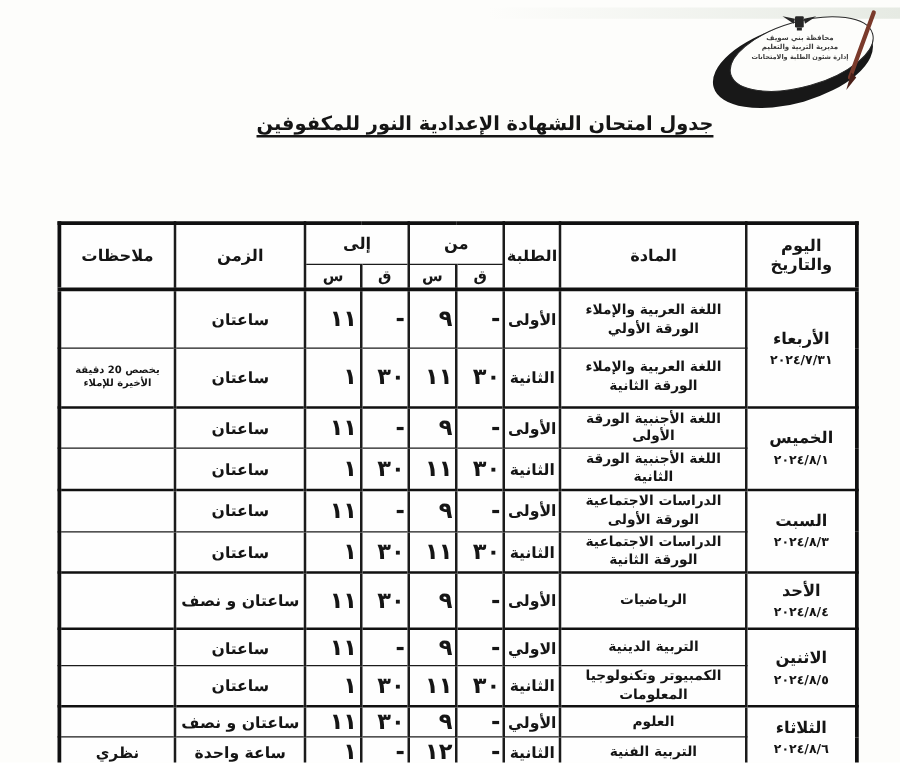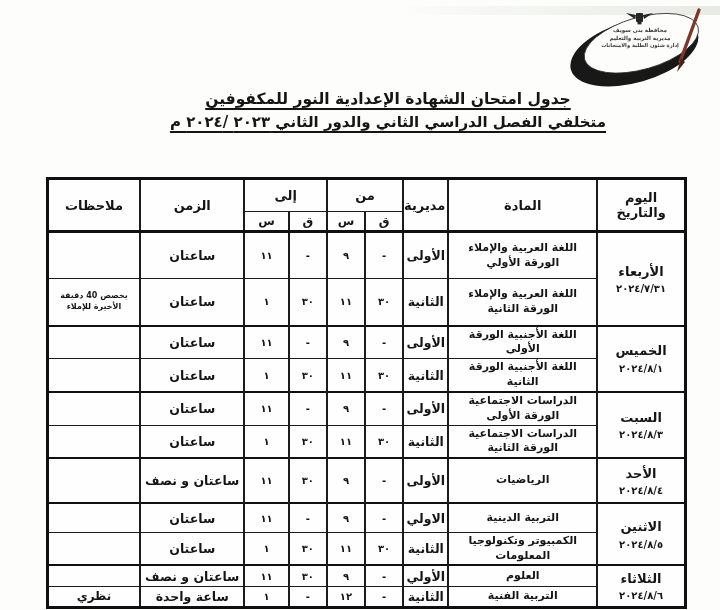--- a/index.html
+++ b/index.html
@@ -49,21 +49,21 @@
     font-weight:bold; padding:1px 2px;
     overflow:hidden;
   }
   .schedule thead th{ font-size:13px; }
   .schedule thead tr.sub th{ font-size:12px; height:20px; }
   .schedule thead tr.main th{ height:33px; }
   .schedule thead{ border-bottom:3px solid #101010; }
   tbody.group tr:first-child td{ border-top:2.5px solid #101010; }
 
   td.subject{ font-size:11px; line-height:1.35; }
-  td.num{ font-size:10px; }
+  td.num{ font-size:18px;text-align:right; }
   td.period{ font-size:12.5px; }
   td.duration{ font-size:12.5px; }
   td.day-cell{ font-size:13px; line-height:1.5;text-align:center; }
   td.day-cell .day-date{ font-size:10px; }
   td.note-cell{ font-size:12px; }
   td.note-cell.small{ font-size:8px; line-height:1.35; padding:1px; }
 
   tr.r-t  td{ height:47px; }   
   tr.r-m  td{ height:29px; }   
   tr.r-x  td{ height:45px; }   
@@ -96,40 +96,39 @@
 
       <g>
         <path d="M135 6 L116 58" stroke="#7a3a2b" stroke-width="3.4" stroke-linecap="round"></path>
         <path d="M117 54 L113 68 L121 58 Z" fill="#4a2018"></path>
       </g>
     </svg>
   </div>
 
   <div class="titles">
     <span class="title-line">جدول امتحان الشهادة الإعدادية  النور للمكفوفين</span><br>
-    <span class="title-line l2">متخلفي الفصل الدراسي الثاني والدور الثاني ٢٠٢٣ /٢٠٢٤  م</span>
   </div>
 
   <table class="schedule">
     <colgroup>
       <col style="width:88px">
         <col style="width:148px">
         <col style="width:45px">
       <col style="width:38px">
         <col style="width:38px">
         <col style="width:38px">
       <col style="width:44px">
         <col style="width:104px">
         <col style="width:92px">
     </colgroup>
     <thead>
       <tr class="main">
         <th rowspan="2">اليوم والتاريخ</th>
         <th rowspan="2">المادة</th>
-        <th rowspan="2">مديرية</th>
+        <th rowspan="2">الطلبة</th>
         <th colspan="2">من</th>
         <th colspan="2">إلى</th>
         <th rowspan="2">الزمن</th>
         <th rowspan="2">ملاحظات</th>
       </tr>
       <tr class="sub">
         <th>ق</th>
         <th>س</th>
         <th>ق</th>
         <th>س</th>
@@ -157,21 +156,21 @@
           <td class="subject">
             <div>اللغة العربية والإملاء</div>
             <div>الورقة الثانية</div>
           </td>
           <td class="period">الثانية</td>
           <td class="num">٣٠</td>
           <td class="num">١١</td>
           <td class="num">٣٠</td>
           <td class="num">١</td>
           <td class="duration">ساعتان</td>
-          <td class="note-cell small">يخصص 40 دقيقة الأخيرة للإملاء</td>
+          <td class="note-cell small">يخصص 20 دقيقة الأخيرة للإملاء</td>
         </tr>
       </tbody>
       <tbody class="group">
         <tr class="r-m">
           <td class="day-cell" rowspan="2">
             <div>الخميس</div>
             <div class="day-date">٢٠٢٤/٨/١</div>
           </td>
           <td class="subject">
             <div>اللغة الأجنبية الورقة الأولى</div>

